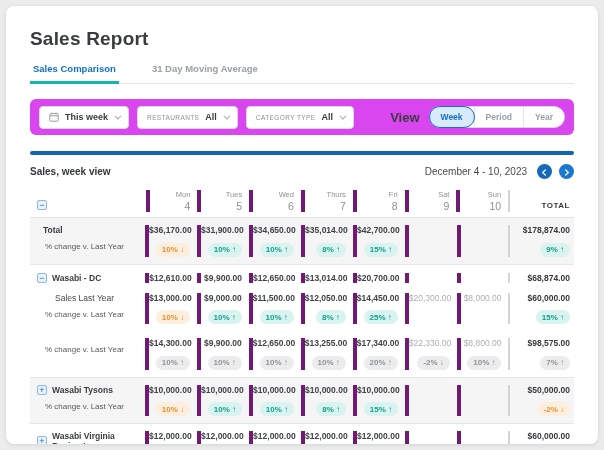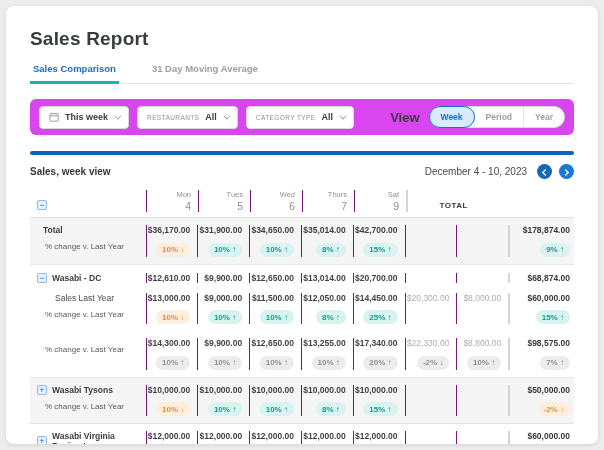--- a/index.html
+++ b/index.html
@@ -137,21 +137,21 @@
   .nav-btn.next { background: #1a77d2; }
 
   
   .table { margin-top: 8px; }
   .trow { display: flex; }
   .c-label { width: 116px; }
   .c-day {
     width: 52px;
     text-align: right;
     padding-right: 7px;
-    border-left: 1px solid #701a75;
+    border-left: 4px solid #701a75;
   }
   .c-total {
     width: 66px;
     text-align: right;
     padding-right: 4px;
     border-left: 2px solid #d4d4d4;
   }
   .thead { border-bottom: 1px solid #e4e4e4; padding: 3px 0 5px 0; }
   .thead .c-label { display: flex; align-items: flex-end; padding: 0 0 2px 7px; }
   .h-day-name { display: block; font-size: 7.5px; color: #8d9196; }
@@ -300,22 +300,30 @@
           </div>
           <div class="c-day">
             <span class="h-day-name">Wed</span>
             <span class="h-day-date">6</span>
           </div>
           <div class="c-day">
             <span class="h-day-name">Thurs</span>
             <span class="h-day-date">7</span>
           </div>
           <div class="c-day">
+            <span class="h-day-name">Fri</span>
+            <span class="h-day-date">8</span>
+          </div>
+          <div class="c-day">
             <span class="h-day-name">Sat</span>
             <span class="h-day-date">9</span>
+          </div>
+          <div class="c-day">
+            <span class="h-day-name">Sun</span>
+            <span class="h-day-date">10</span>
           </div>
           <div class="c-total h-total">TOTAL</div>
         </div>
       <div id="table-body">
           <div class="group shaded">
             <div class="trow body-row">
               <div class="c-label">
                 <div class="lbl-line1">
                   <span class="row-title bold no-icon">Total</span>
                 </div>

